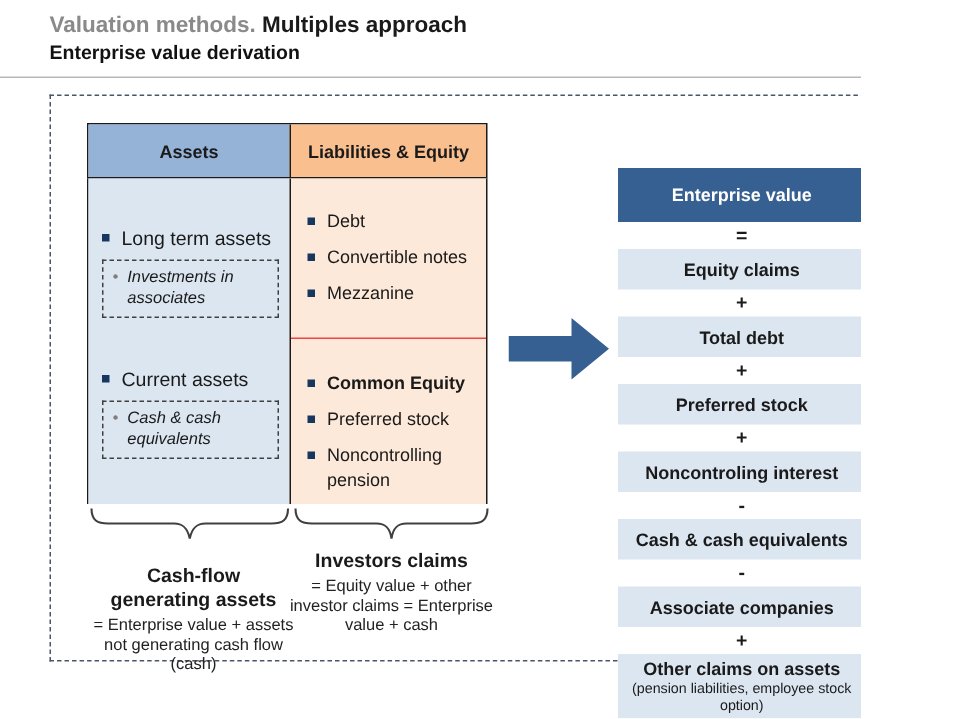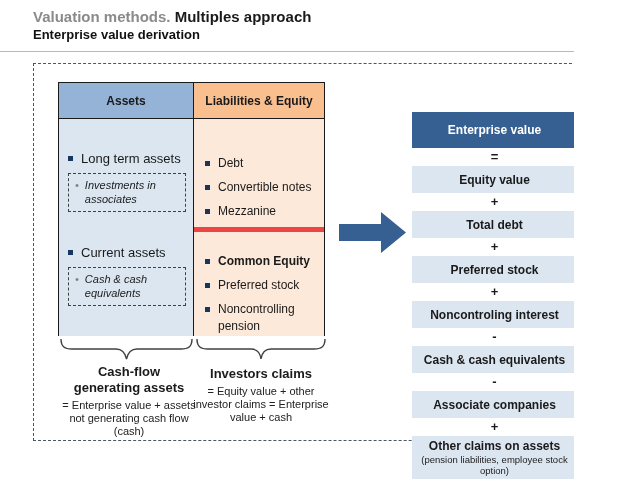--- a/index.html
+++ b/index.html
@@ -19,42 +19,42 @@
 
   
   .bs { position:absolute; left:58px; top:82px; width:267px; }
   .bs-header { display:flex; height:37px; border:1px solid #1a1a1a; }
   .bs-h { display:flex; align-items:center; justify-content:center; font-size:12px; font-weight:bold; }
   .bs-h.assets { width:134px; background:var(--header-blue,#95b3d7); }
   .bs-h.liab { width:131px; background:var(--header-orange,#fabf8f); border-left:1px solid #1a1a1a; }
   .bs-body { display:flex; height:217px; border-left:1px solid #1a1a1a; border-right:1px solid #1a1a1a; }
   .col-assets { width:134px; background:var(--light-blue,#dce6f1); padding:31px 7px 0 9px; }
   .col-liab { width:131px; background:var(--light-orange,#fde9d9); border-left:1px solid #1a1a1a; display:flex; flex-direction:column; }
-  .liab-top { height:121px; border-bottom:5px solid #ef4444; padding:36px 4px 0 11px; }
+  .liab-top { height:121px; border-bottom:1px solid #ef4444; padding:20px 4px 0 11px; }
   .liab-bottom { flex:1; padding:21px 4px 0 11px; }
 
   .bullet-item { display:flex; gap:8px; line-height:17px; }
   .sq { flex:0 0 auto; width:5px; height:5px; margin-top:6px; background:#17375e; }
   .bullet-item.big { font-size:13px; }
   .bullet-item.med { font-size:12px; margin-bottom:7px; }
   .bullet-item.bold { font-weight:bold; }
 
   .dashed-box { border:1px dashed #404040; margin:6px 0 0 0; padding:4px 2px 5px 6px; display:flex; gap:6px; font-size:11px; font-style:italic; line-height:14px; }
   .dot { flex:0 0 auto; color:#7f7f7f; font-size:11px; line-height:14px; }
   .gap-lg { height:32px; }
 
   
   .brace { position:absolute; }
   .brace svg { display:block; }
 
   
   .caption { position:absolute; text-align:center; }
   .caption .cap-title { font-size:13px; font-weight:bold; line-height:16px; margin:0 auto; }
   .caption .cap-sub { font-size:11px; line-height:13px; margin-top:3px; color:#222; }
-  .caption.cash { left:56px; top:364px; width:146px;text-align:center; }
+  .caption.cash { left:56px; top:376px; width:146px;text-align:center; }
   .caption.cash .cap-title { width:128px; }
   .caption.claims { left:192px; top:366px; width:138px; }
 
   
   .flow-arrow { position:absolute; left:339px; top:212px; }
 
   
   .ev { position:absolute; left:412px; top:72px; width:165px;margin-top:40px; }
   .ev-header { height:36px; line-height:36px; text-align:center; font-size:12px; font-weight:bold; color:#fff; background:var(--dark-blue,#376092); }
   .op { height:18px; line-height:18px; text-align:center; font-size:13px; font-weight:bold; }
@@ -159,21 +159,21 @@
     <svg width="67" height="41" viewBox="0 0 67 41">
       <polygon points="0,12 42,12 42,0 67,20.5 42,41 42,29 0,29" fill="#376092"></polygon>
     </svg>
   </div>
 
   <div class="ev">
     <div class="ev-header">Enterprise value</div>
 
     <div class="op">=</div>
     <div class="ev-box">
-      <span>Equity value</span>
+      <span>Equity claims</span>
     </div>
 
     <div class="op">+</div>
     <div class="ev-box">
       <span>Total debt</span>
     </div>
 
     <div class="op">+</div>
     <div class="ev-box">
       <span>Preferred stock</span>

